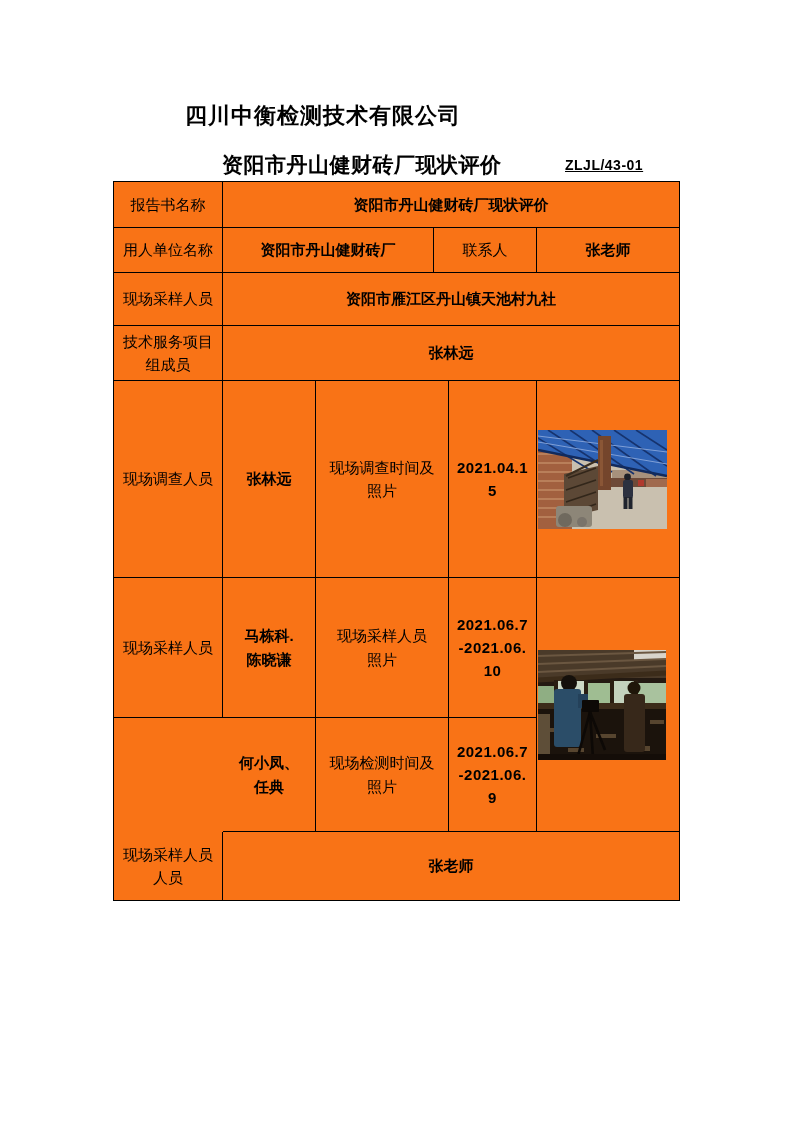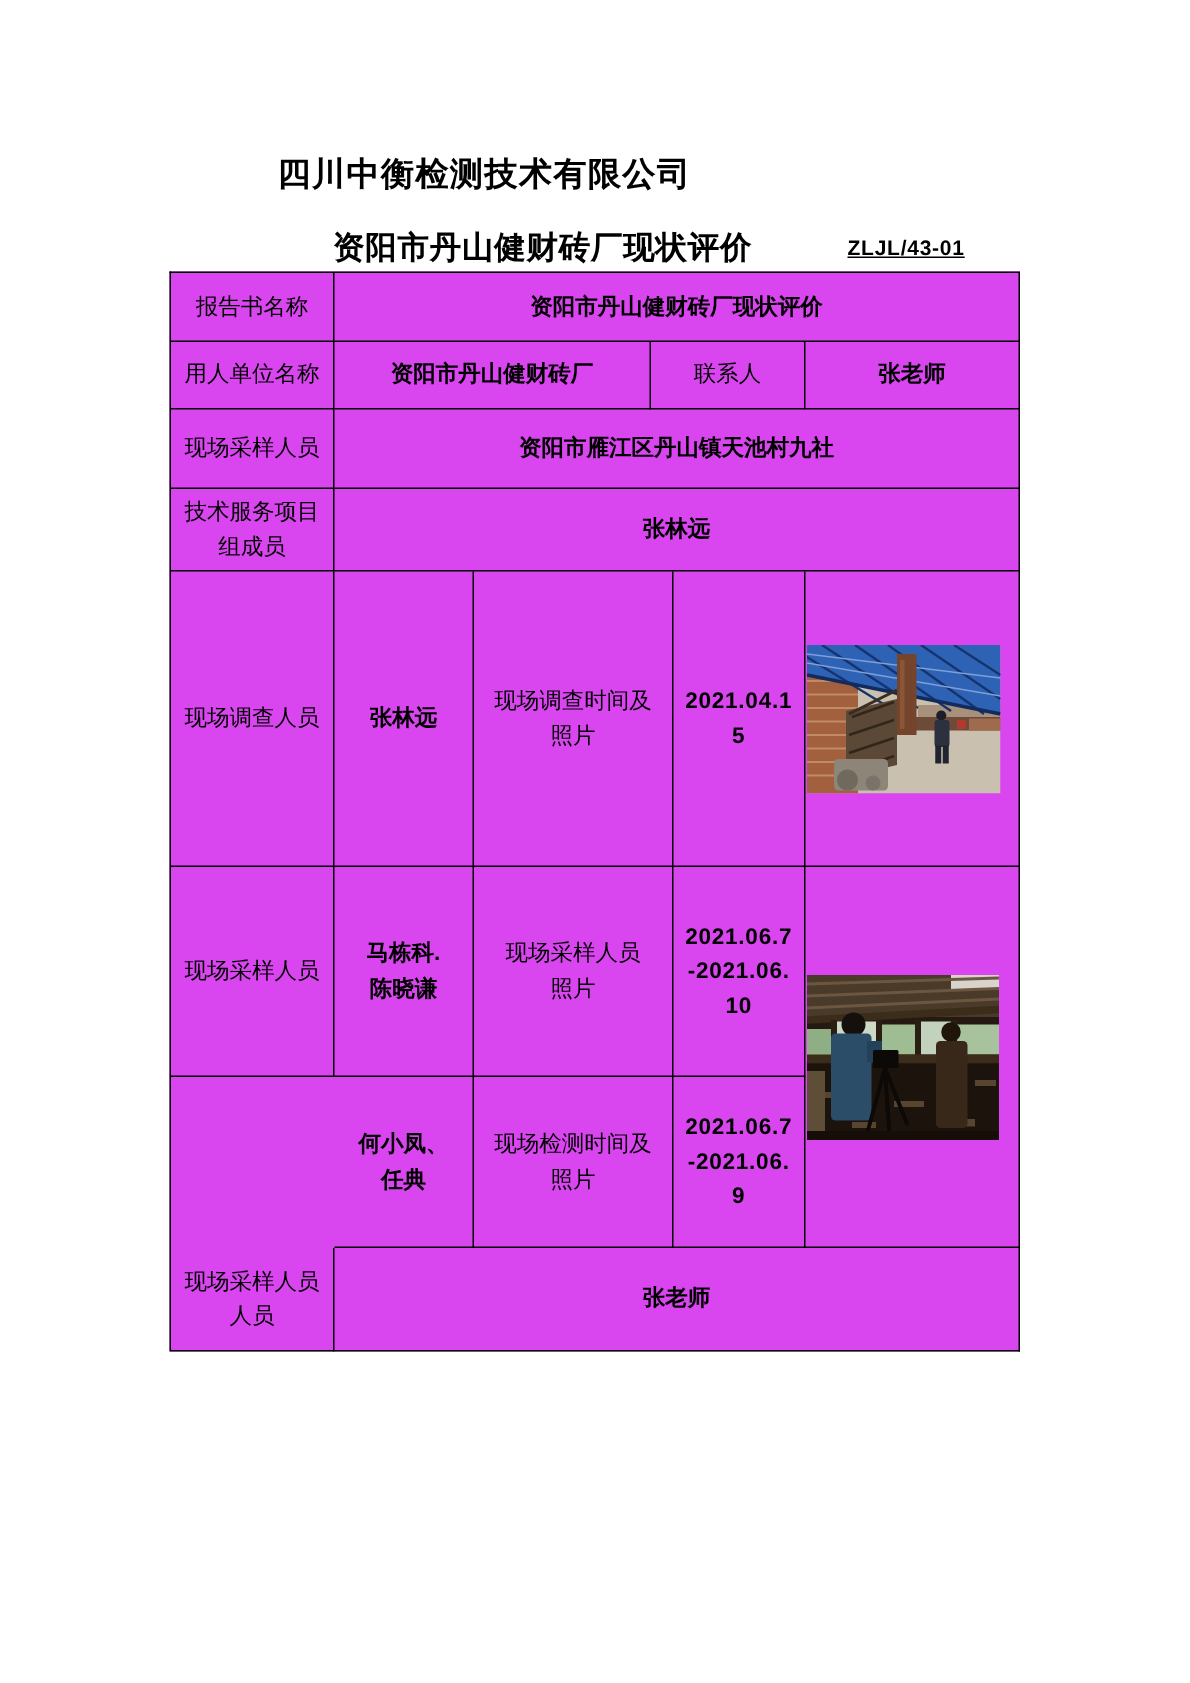--- a/index.html
+++ b/index.html
@@ -28,21 +28,21 @@
     font-size: 14px; font-weight: bold; letter-spacing: 0.5px; text-decoration: underline;
   }
 
   .form-table {
     position: absolute; left: 113px; top: 181px;
     display: grid;
     grid-template-columns: 109px 93px 118px 15px 88px 143px;
     grid-template-rows: 46px 45px 53px 55px 197px 140px 114px 69px;
     border-top: 1.5px solid #000;
     border-left: 1.5px solid #000;
-    background: #d946ef;
+    background: #f97316;
   }
   .cell {
     border-right: 1.5px solid #000;
     border-bottom: 1.5px solid #000;
     display: flex; align-items: center; justify-content: center;
     text-align: center;
     font-size: 15px;
     line-height: 1.55;
     white-space: pre-line;
     padding: 2px 3px;

